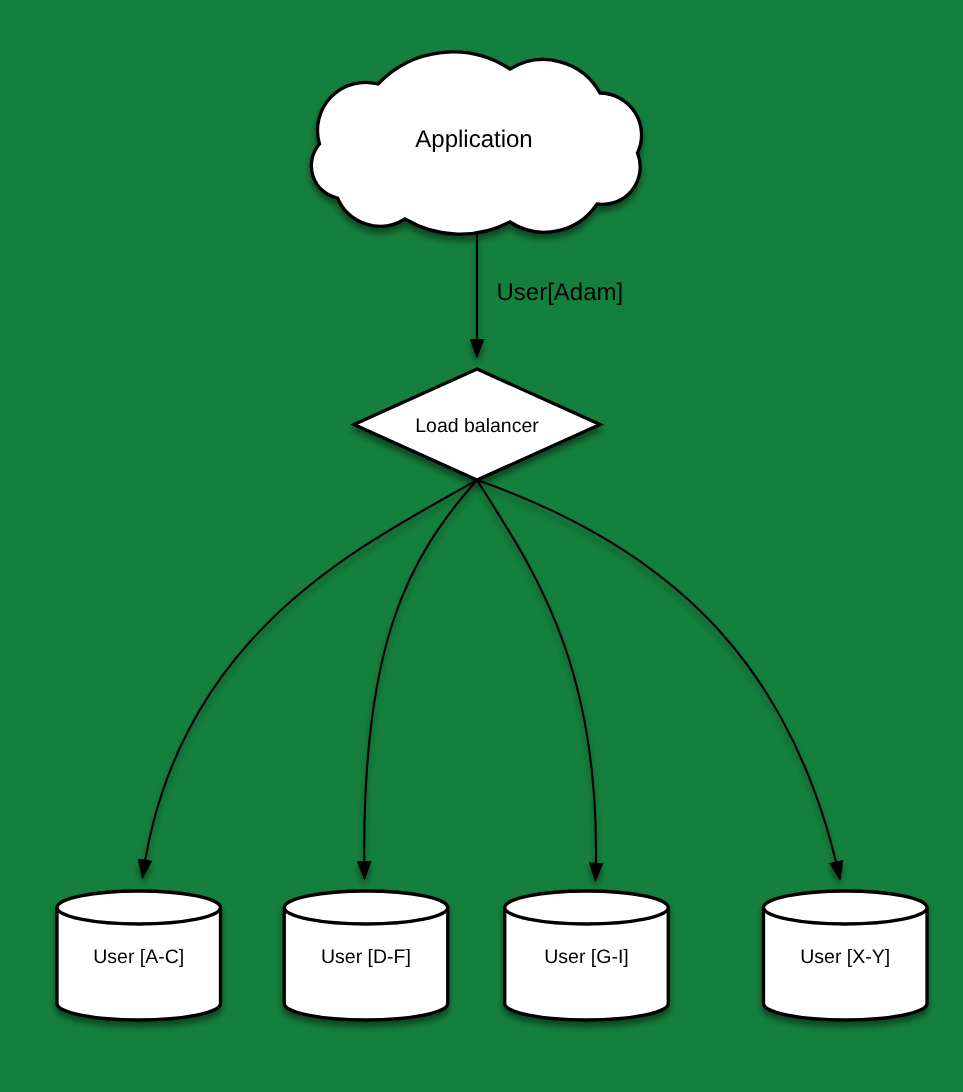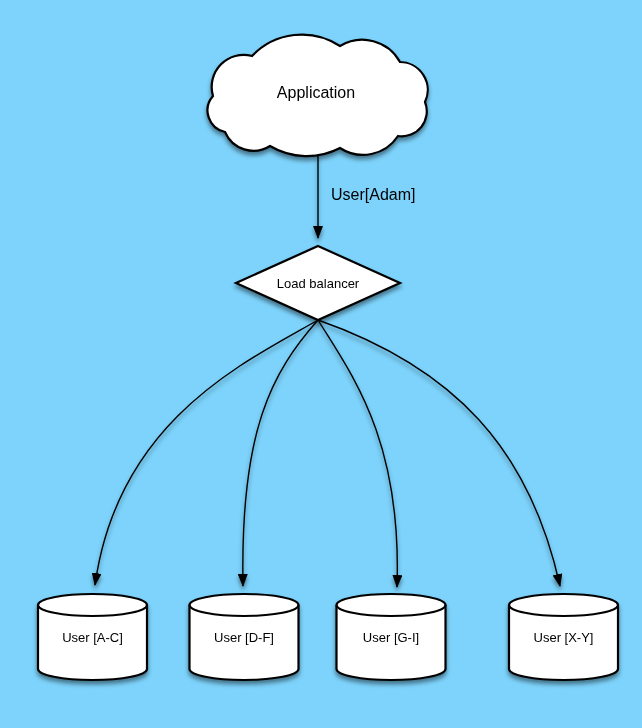--- a/index.html
+++ b/index.html
@@ -6,21 +6,21 @@
     margin: 0;
     padding: 0;
     background: #ffffff;
     width: 642px;
     height: 728px;
     overflow: hidden;
   }
   .diagram-wrap {
     width: 642px;
     height: 728px;
-    background: #7dd3fc;
+    background: #15803d;
   }
   svg text {
     font-family: "Liberation Sans", "DejaVu Sans", sans-serif;
     fill: #000000;
   }
   .node-label   { font-size: 16px; text-anchor: middle; }
   .edge-label   { font-size: 16px; text-anchor: start; }
   .small-label  { font-size: 13px; text-anchor: middle; }
   .shape        { fill: #ffffff; stroke: #000000; stroke-width: 2.2; }
   .edge         { fill: none;    stroke: #000000; stroke-width: 1.4; }

